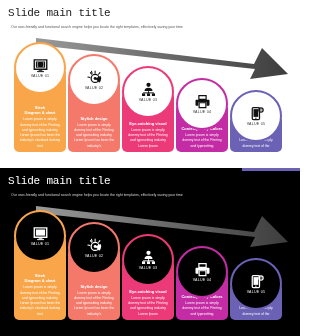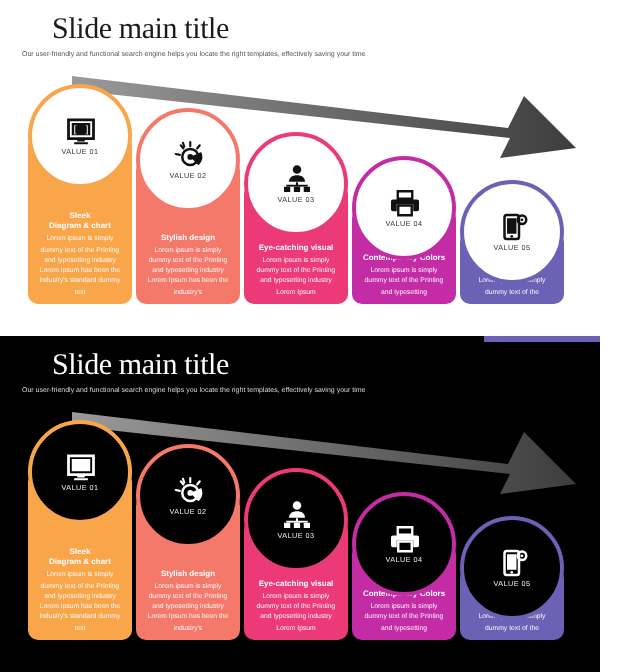--- a/index.html
+++ b/index.html
@@ -6,23 +6,23 @@
   body{
     width:300px;height:336px;background:#ffffff;overflow:hidden;
     font-family:"Liberation Sans","DejaVu Sans",sans-serif;
   }
   .slide{position:relative;width:300px;height:168px;overflow:hidden;}
   .slide-light{background:#ffffff;}
   .slide-dark{background:#000000;}
   .edge-strip{position:absolute;top:0;right:0;width:58px;height:3px;background:#6b62b5;}
 
   .title{
-    position:absolute;left:26px;top:8px;
-    font-size:15px;font-weight:400;letter-spacing:-0.2px;line-height:1;
-    font-family:Liberation Serif, serif;
+    position:absolute;left:8px;top:8px;
+    font-size:11px;font-weight:400;letter-spacing:-0.2px;line-height:1;
+    font-family:Liberation Mono, monospace;
   }
   .slide-light .title{color:#1a1a1a;}
   .slide-dark .title{color:#ffffff;}
   .subtitle{
     position:absolute;left:11px;top:25px;width:260px;
     font-size:3.5px;line-height:1.3;font-weight:400;
   }
   .slide-light .subtitle{color:#555;}
   .slide-dark .subtitle{color:#d8d8d8;}
 

